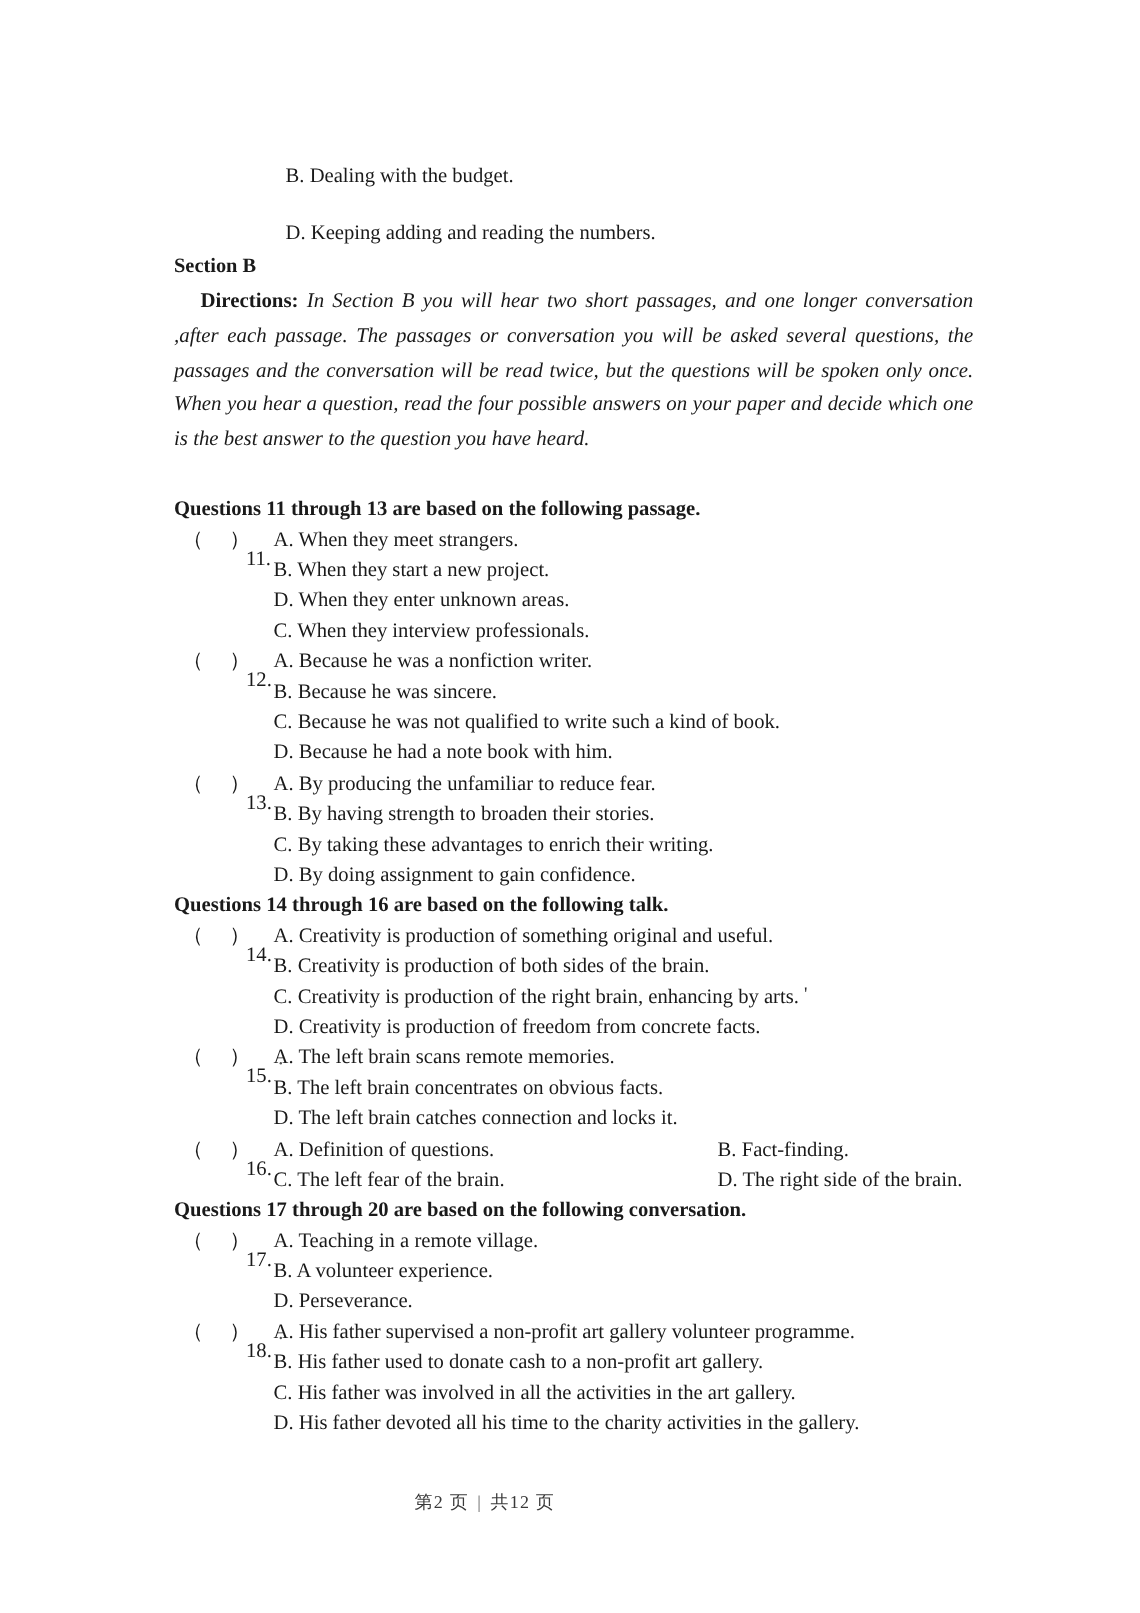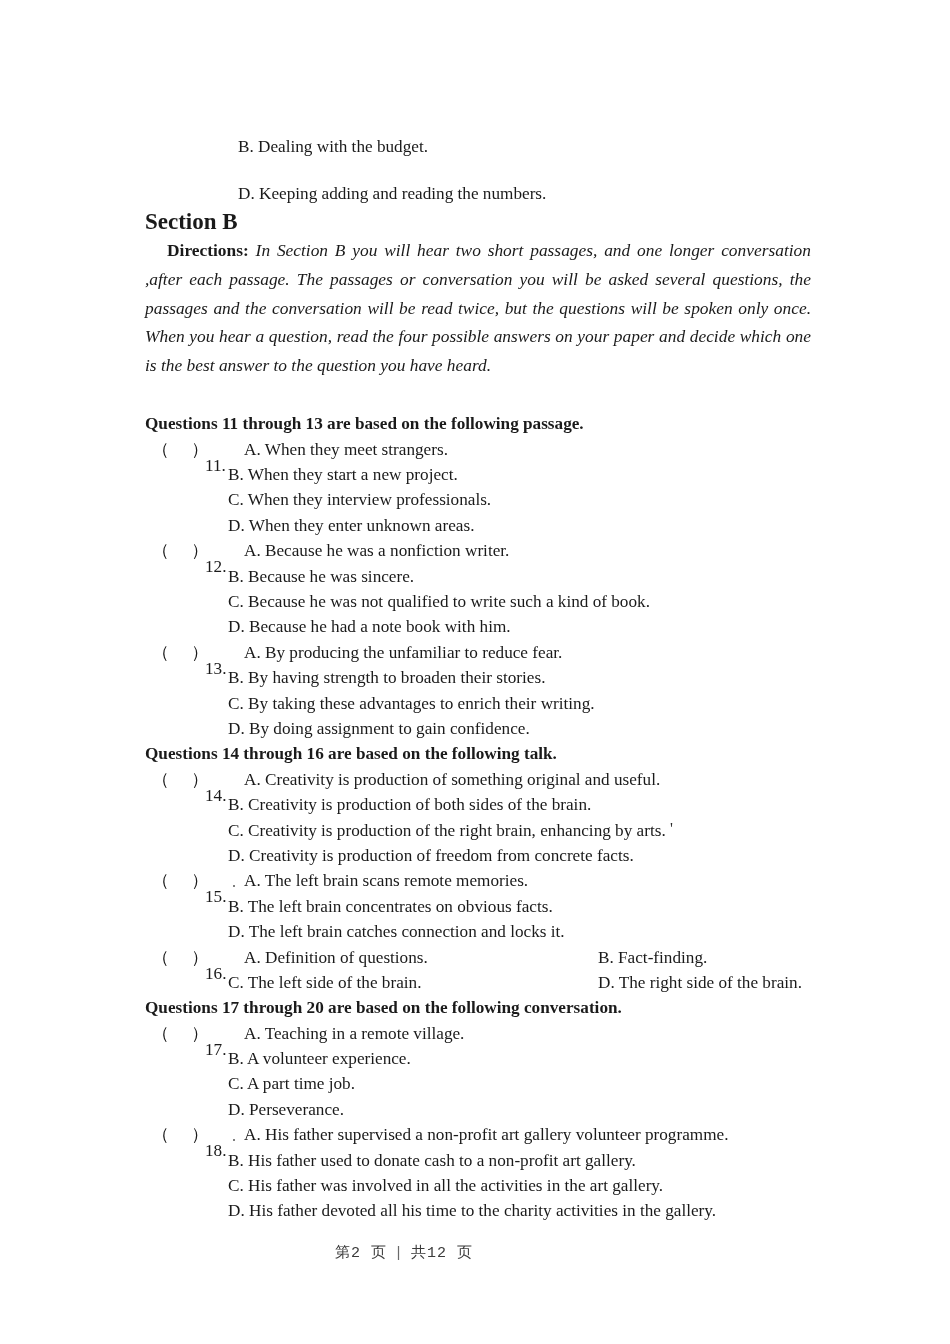--- a/index.html
+++ b/index.html
@@ -38,21 +38,21 @@
     white-space: pre;
     margin-top: 22px;
   }
 
   
   .opt-cont {
     padding-left: 93px;
   }
 
   .section-head {
-    font-size: 23px;
+    font-size: 17px;
     line-height: 25.5px;
     font-weight: bold;
     margin-top: 2px;
   }
 
   .directions {
     font-size: 17.4px;
     line-height: 28.6px;
     text-align: justify;
     text-justify: inter-word;
@@ -92,21 +92,21 @@
   }
   .q-bracket .gap { display: inline-block; width: 22px; }
   .q-num {
     position: absolute;
     left: 60px;
     top: 16px;
     font-family: Liberation Serif, serif;
   }
   .q-opt-a {
     position: absolute;
-    left: 99px;
+    left: 83px;
     top: 0;
   }
 
   .opt-row {
     font-size: 17.2px;
     line-height: 25.4px;
     white-space: pre;
     padding-left: 83px;
     height: 25.4px;
     position: relative;
@@ -137,21 +137,21 @@
   }
 
   .footer {
     position: absolute;
     left: 0;
     top: 1243px;
     width: 808px;
     text-align: center;
     font-size: 15px;
     color: #3a3a3a;
-    font-family: Liberation Mono, monospace;
+    font-family: Liberation Serif, serif;
     letter-spacing: 1px;
   }
   .footer .sep {
     padding: 0 7px;
     color: #6a6a6a;
   }
 </style>
 </head>
 <body>
 
@@ -168,22 +168,22 @@
     <div class="spacer-lg"></div>
 
     <div class="q-head">Questions 11 through 13 are based on the following passage.</div>
 
     <div class="q-row">
       <span class="q-bracket"><span>（</span><span class="gap"></span><span>）</span></span>
       <span class="q-num">11.</span>
       <span class="q-opt-a">A. When they meet strangers.</span>
     </div>
     <div class="opt-row">B. When they start a new project.</div>
+    <div class="opt-row">D. When they enter unknown areas.</div>
     <div class="opt-row">C. When they interview professionals.</div>
-    <div class="opt-row">D. When they enter unknown areas.</div>
 
     <div class="q-row">
       <span class="q-bracket"><span>（</span><span class="gap"></span><span>）</span></span>
       <span class="q-num">12.</span>
       <span class="q-opt-a">A. Because he was a nonfiction writer.</span>
     </div>
     <div class="opt-row">B. Because he was sincere.</div>
     <div class="opt-row">C. Because he was not qualified to write such a kind of book.</div>
     <div class="opt-row">D. Because he had a note book with him.</div>
 
@@ -215,31 +215,30 @@
     </div>
     <div class="opt-row">B. The left brain concentrates on obvious facts.</div>
     <div class="opt-row">D. The left brain catches connection and locks it.</div>
 
     <div class="q-row">
       <span class="q-bracket"><span>（</span><span class="gap"></span><span>）</span></span>
       <span class="q-num">16.</span>
       <span class="q-opt-a">A. Definition of questions.</span>
       <span class="col2" style="left:453px;">B. Fact-finding.</span>
     </div>
-    <div class="opt-row"><span>C. The left side of the brain.</span><span class="col2" style="left:453px;">D. The right side of the brain.</span></div>
+    <div class="opt-row"><span>C. The left fear of the brain.</span><span class="col2" style="left:453px;">D. The right side of the brain.</span></div>
 
     <div class="q-head">Questions 17 through 20 are based on the following conversation.</div>
 
     <div class="q-row">
       <span class="q-bracket"><span>（</span><span class="gap"></span><span>）</span></span>
       <span class="q-num">17.</span>
       <span class="q-opt-a">A. Teaching in a remote village.</span>
     </div>
     <div class="opt-row">B. A volunteer experience.</div>
-    <div class="opt-row">C. A part time job.</div>
     <div class="opt-row">D. Perseverance.</div>
 
     <div class="q-row">
       <span class="q-bracket"><span>（</span><span class="gap"></span><span>）</span></span>
       <span class="q-num">18.</span>
       <span class="q-opt-a">A. His father supervised a non-profit art gallery volunteer programme.</span>
       <span class="speck" style="left:88px; top:17px;"></span>
     </div>
     <div class="opt-row">B. His father used to donate cash to a non-profit art gallery.</div>
     <div class="opt-row">C. His father was involved in all the activities in the art gallery.</div>

